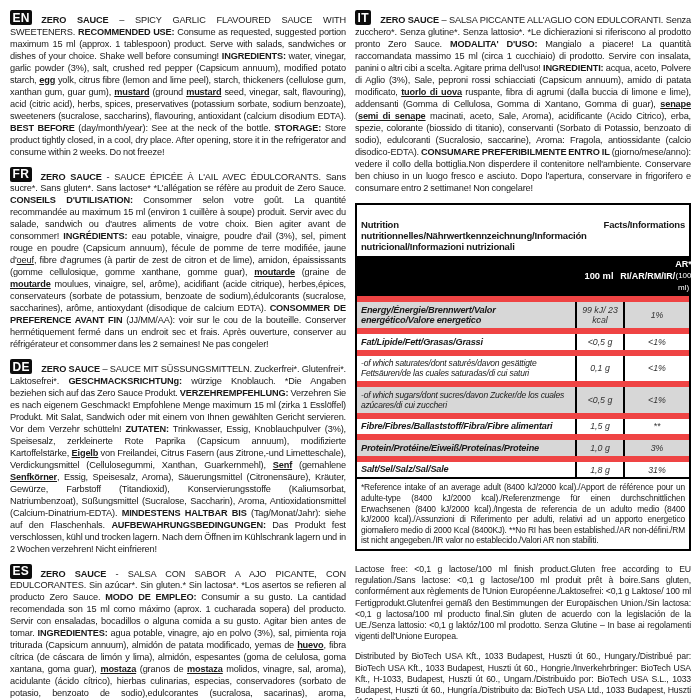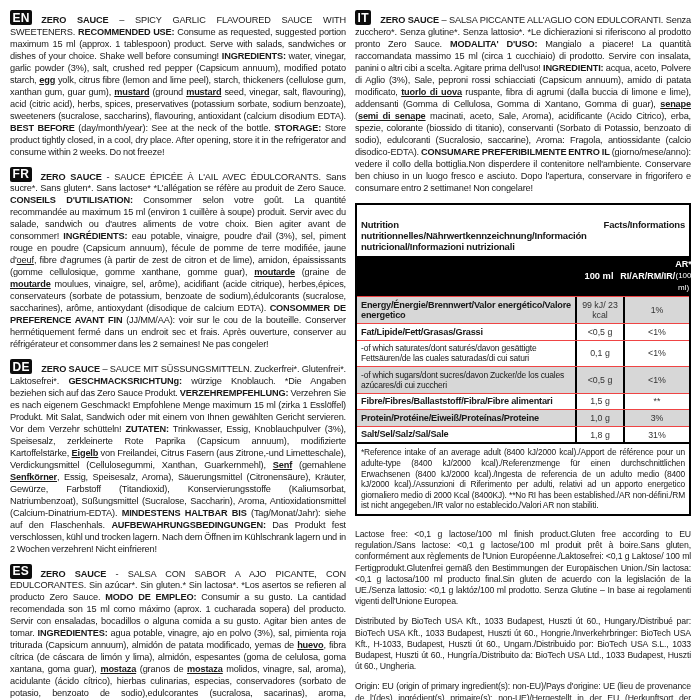--- a/index.html
+++ b/index.html
@@ -23,21 +23,21 @@
   .seg-bu{font-weight:700;text-decoration:underline;}
 
   
   .ntable{border:2px solid #000;margin:0 0 13px 0;}
   .ntitle{font-weight:700;font-size:9.5px;line-height:11px;padding:14px 4px 4px;text-align:justify;letter-spacing:-0.2px;}
   .nhead{display:flex;background:#000;color:#fff;align-items:stretch;}
   .nh-spacer{flex:1;}
   .nh-val{width:48px;display:flex;align-items:center;justify-content:center;font-weight:700;font-size:9.3px;}
   .nh-ri{width:66px;display:flex;flex-direction:row;align-items:center;justify-content:center;font-size:9px;font-weight:700;line-height:10.5px;padding:3px 0;text-align:center;}
   .nh-small{font-weight:400;font-size:8px;}
-  .nrow{display:flex;border-top:1px solid #ef4444;align-items:stretch;}
+  .nrow{display:flex;border-top:6px solid #ef4444;align-items:stretch;font-style:italic;}
   .nrow-label{flex:1;padding:2.5px 4px;font-weight:700;font-size:9.2px;line-height:10.6px;letter-spacing:-0.2px;}
   .nrow.sub .nrow-label{font-weight:400;font-size:8.5px;line-height:10.2px;}
   .ncell{display:flex;align-items:center;justify-content:center;text-align:center;font-size:8.8px;line-height:10px;border-left:2px solid #000;box-sizing:border-box;color:#333;}
   .ncell.val{width:48px;padding:1px 2px;}
   .ncell.ri{width:66px;padding:1px 2px;}
   .shade{background:#d7d7d7;}
   .nfoot{border-top:2px solid #000;padding:3px 4px;font-size:8.4px;line-height:10.6px;text-align:justify;letter-spacing:-0.15px;}
 
   .fpara{font-size:8.7px;line-height:11.2px;text-align:justify;margin:0 0 9px 0;letter-spacing:-0.15px;word-spacing:-0.3px;}
 </style>

